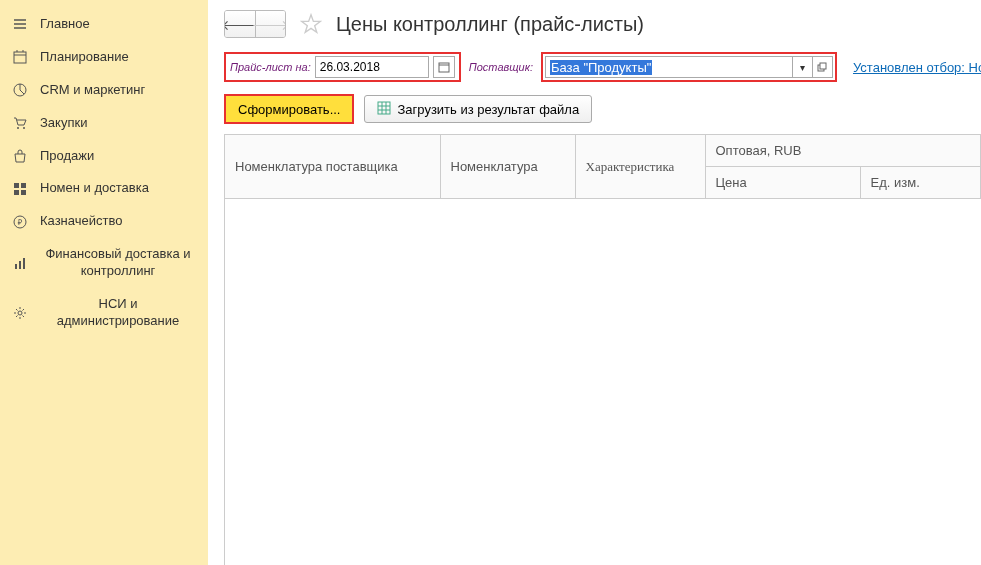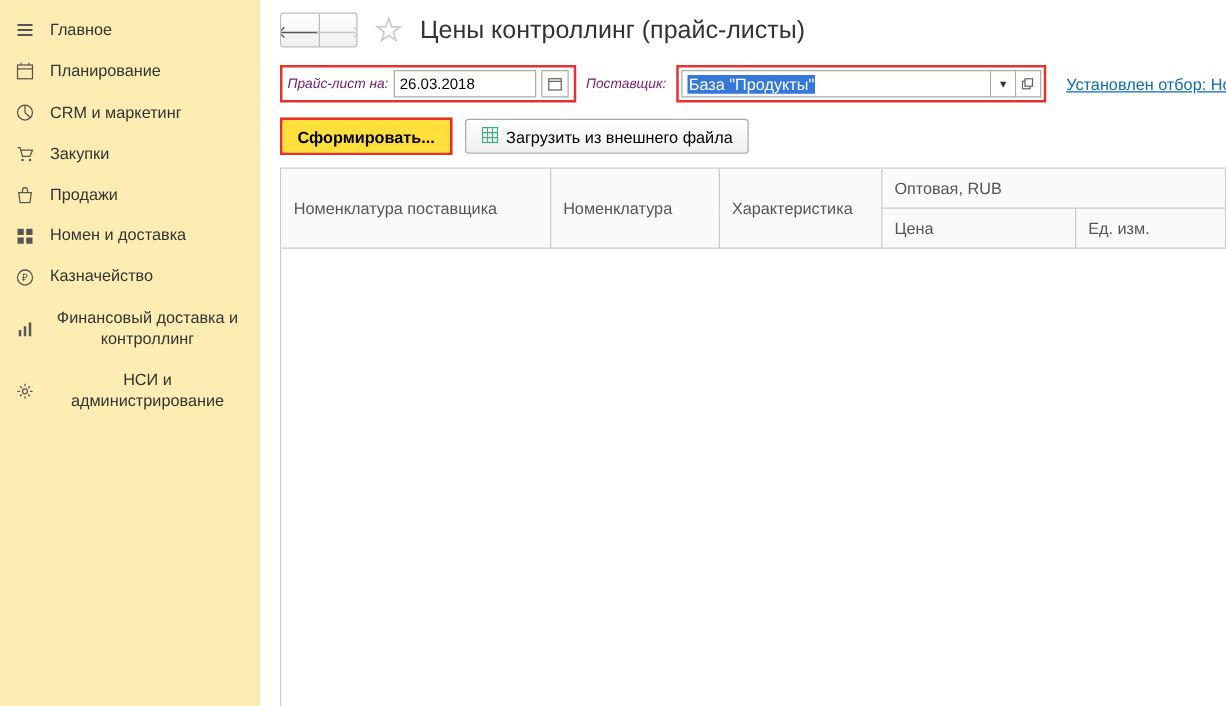--- a/index.html
+++ b/index.html
@@ -29,30 +29,30 @@
     
     .supplier-wrap { border: 2px solid #e73030; padding: 2px; display: flex; align-items: center; }
     .supplier-input { height: 22px; border: 1px solid #aaa; width: 248px; padding: 0 4px; font-size: 13px; display: flex; align-items: center; background: #fff; }
     .supplier-input span { background: #3478db; color: #fff; padding: 0 1px; }
     .dd-btn, .ext-btn { width: 20px; height: 22px; border: 1px solid #aaa; border-left: none; background: #fff; display: flex; align-items: center; justify-content: center; cursor: pointer; font-size: 10px; }
     
     .filter-link { color: #0d6bb8; text-decoration: underline; cursor: pointer; font-size: 13px; white-space: nowrap; margin-left: 8px; }
     
     .toolbar { display: flex; align-items: center; padding: 6px 16px 10px; gap: 10px; }
     .btn { height: 28px; padding: 0 12px; border: 1px solid #aaa; border-radius: 3px; background: linear-gradient(#fff,#efefef); display: flex; align-items: center; gap: 6px; cursor: pointer; font-size: 13px; }
-    .btn-yellow { background: #ffdf3c; border: none; height: 26px; font-weight: bold; }
+    .btn-yellow { background: #ffdf3c; border: none; height: 26px; font-weight: normal; }
     
     .table-wrap { flex: 1; margin: 0 0 0 16px; border-top: 1px solid #ccc; border-left: 1px solid #ccc; overflow: hidden; }
     .table { width: 100%; border-collapse: collapse; }
     .table th, .table td { border-right: 1px solid #ccc; border-bottom: 1px solid #ccc; padding: 8px 10px; text-align: left; font-weight: normal; font-size: 13px; color: #555; background: #fff; }
     .table thead tr:first-child th { background: #fafafa; }
     .table thead tr:nth-child(2) th { background: #fafafa; }
     .col1 { width: 215px; }
     .col2 { width: 135px; }
-    .col3 { width: 130px; }
+    .col3 { width: 130px; font-family: Liberation Serif, serif; }
     .col4 { width: 155px; }
     .col5 { width: auto; }
   </style>
 </head>
 <body>
 
 <div class="sidebar">
   <div class="sidebar-item">
     <span class="sidebar-icon">
         <svg width="14" height="14" viewBox="0 0 14 14">
@@ -181,21 +181,21 @@
 
   <div class="toolbar">
     <div class="highlight-red-yellow">
       <button class="btn btn-yellow">Сформировать...</button>
     </div>
     <button class="btn">
       <span><svg width="14" height="14" viewBox="0 0 14 14">
             <rect x="1" y="1" width="12" height="12" fill="none" stroke="#4a8"></rect>
             <path d="M1 5h12M1 9h12M5 1v12M9 1v12" stroke="#4a8"></path>
           </svg></span>
-      <span>Загрузить из внешнего файла</span>
+      <span>Загрузить из результат файла</span>
     </button>
   </div>
 
   <div class="table-wrap">
     <table class="table">
       <thead>
         <tr>
           <th class="col1" rowspan="2">Номенклатура поставщика</th>
           <th class="col2" rowspan="2">Номенклатура</th>
           <th class="col3" rowspan="2">Характеристика</th>

